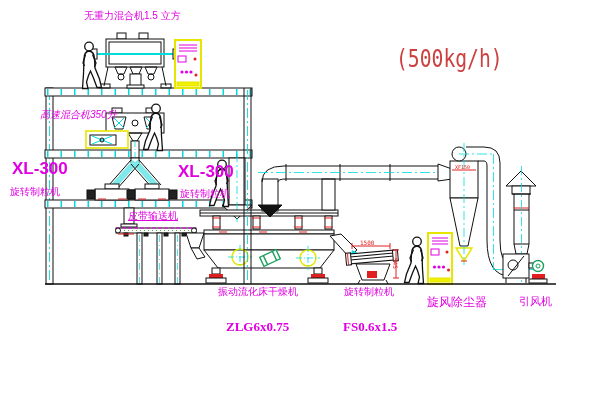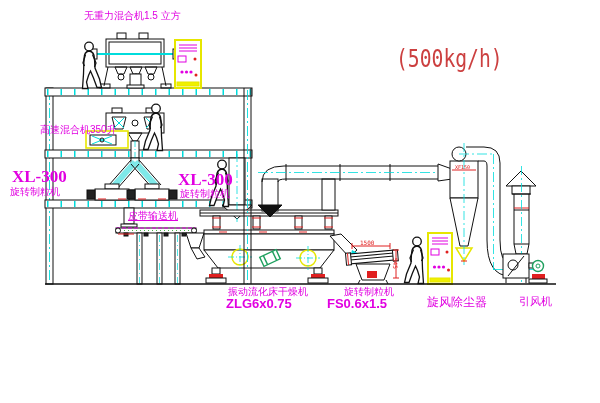--- a/index.html
+++ b/index.html
@@ -1,22 +1,22 @@
 <!DOCTYPE html>
 <html><head>
 <meta charset="utf-8">
 <style>
   html,body{margin:0;padding:0;background:#fff;}
   #canvas{position:relative;width:600px;height:403px;background:#ffffff;overflow:hidden;
           font-family:"Liberation Sans",sans-serif;}
   #linework{position:absolute;left:0;top:0;}
   .lbl{position:absolute;white-space:nowrap;color:#e100e1;font-size:10px;line-height:1;
        font-family:"Liberation Sans",sans-serif;}
-  .model{font-family:Liberation Sans, sans-serif;font-size:13px;color:#e100e1;font-weight:600;letter-spacing:0;}
-  .xl{font-family:Liberation Serif, serif;font-size:17px;color:#e100e1;font-weight:600;margin-top:8px;}
+  .model{font-family:Liberation Serif, serif;font-size:13px;color:#e100e1;font-weight:600;letter-spacing:0;margin-top:23px;}
+  .xl{font-family:Liberation Sans, sans-serif;font-size:17px;color:#e100e1;font-weight:600;}
   .title-zh{position:absolute;color:#cc3030;font-size:16px;font-weight:600;letter-spacing:1px;white-space:nowrap;}
   .title-cap{position:absolute;color:#cc4040;font-size:24px;font-weight:400;white-space:nowrap;
              font-family:"DejaVu Sans Mono",monospace;transform:scaleX(.82);transform-origin:left top;}
   .dim{position:absolute;color:#e02020;font-size:6px;line-height:1;white-space:nowrap;
        font-family:"DejaVu Sans Mono",monospace;}
   .dim-v{transform:rotate(90deg);transform-origin:left top;}
   .tag{position:absolute;color:#e02020;font-size:5px;line-height:1;white-space:nowrap;
        font-family:"DejaVu Sans Mono",monospace;}
 </style>
 </head>
@@ -273,36 +273,36 @@
 
   <g stroke-width="1.3">
     <use href="#person" transform="translate(103,41) scale(-1,1)"></use>
     <use href="#person" transform="translate(142,103)"></use>
     <use href="#person" transform="translate(208,159)"></use>
     <use href="#person" transform="translate(403,236)"></use>
   </g>
 </svg>
 
   <div class="lbl" style="left:84px;top:11px;">无重力混合机1.5 立方</div>
-  <div class="lbl" style="left:40px;top:125px;">高速混合机350升</div>
+  <div class="lbl" style="left:40px;top:110px;font-style:italic;">高速混合机350升</div>
 
   <div class="lbl xl" style="left:12px;top:160px;">XL-300</div>
   <div class="lbl" style="left:10px;top:187px;">旋转制粒机</div>
   <div class="lbl xl" style="left:178px;top:163px;">XL-300</div>
   <div class="lbl" style="left:180px;top:189px;">旋转制粒机</div>
 
   <div class="lbl" style="left:128px;top:211px;text-decoration:underline;">皮带输送机</div>
 
   <div class="title-cap" style="left:396px;top:45px;">(500kg/h)</div>
 
-  <div class="lbl" style="left:228px;top:287px;">振动流化床干燥机</div>
+  <div class="lbl" style="left:218px;top:287px;">振动流化床干燥机</div>
   <div class="lbl model" style="left:226px;top:297px;">ZLG6x0.75</div>
 
   <div class="lbl" style="left:344px;top:287px;">旋转制粒机</div>
-  <div class="lbl model" style="left:327px;top:297px;">FS0.6x1.5</div>
+  <div class="lbl model" style="left:343px;top:297px;">FS0.6x1.5</div>
 
   <div class="lbl" style="left:427px;top:296px;font-size:12px;">旋风除尘器</div>
   <div class="lbl" style="left:519px;top:296px;font-size:11px;">引风机</div>
 
   <div class="dim" style="left:360px;top:240px;">1500</div>
   <div class="dim dim-v" style="left:398px;top:258px;">545</div>
   <div class="tag" style="left:455px;top:165px;">XF150</div>
 
 </div>
 

